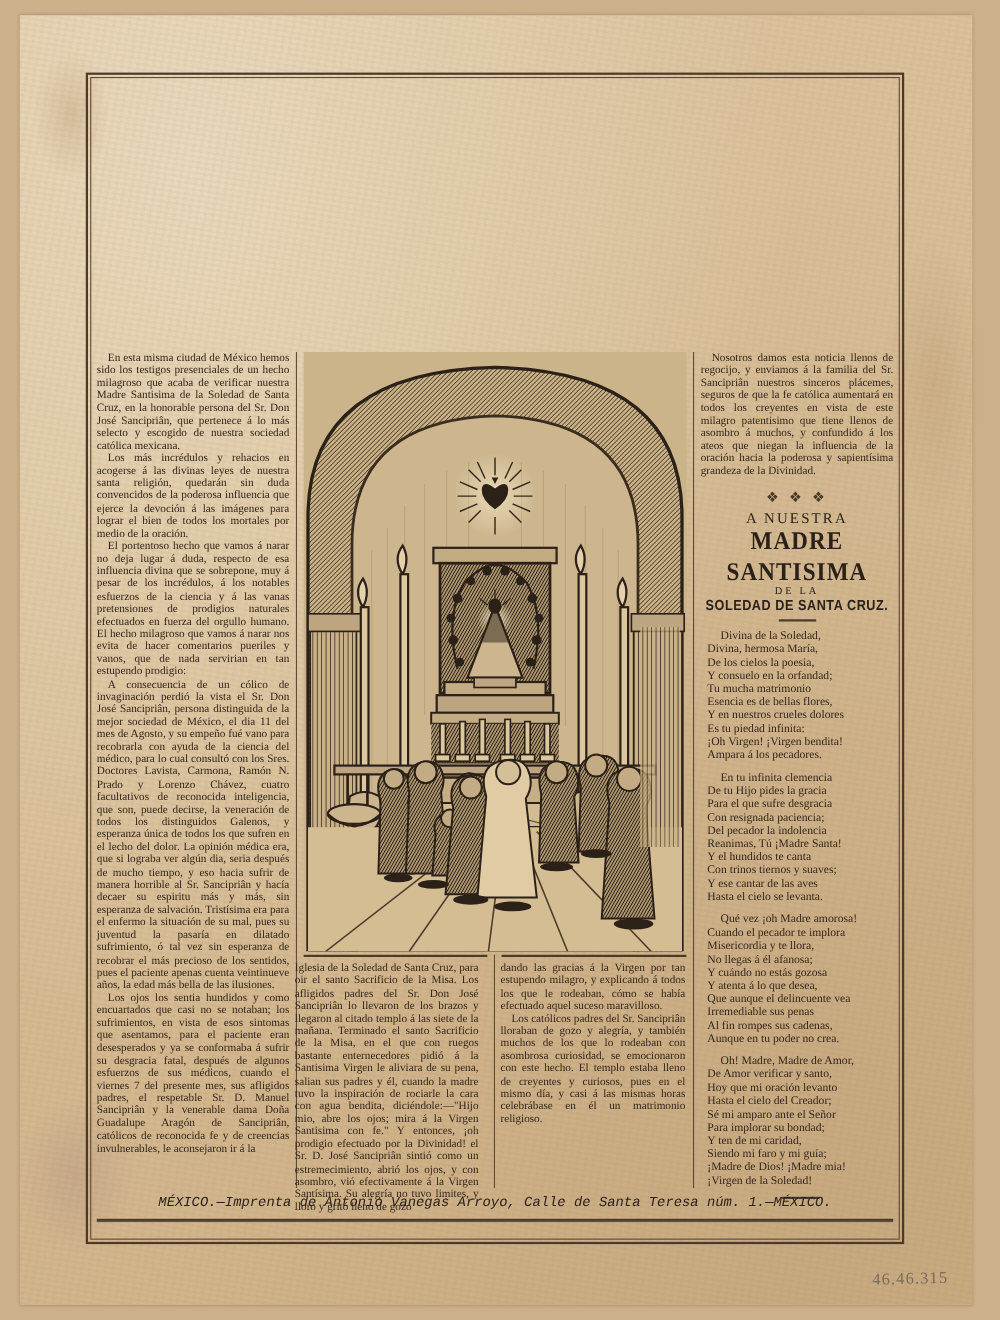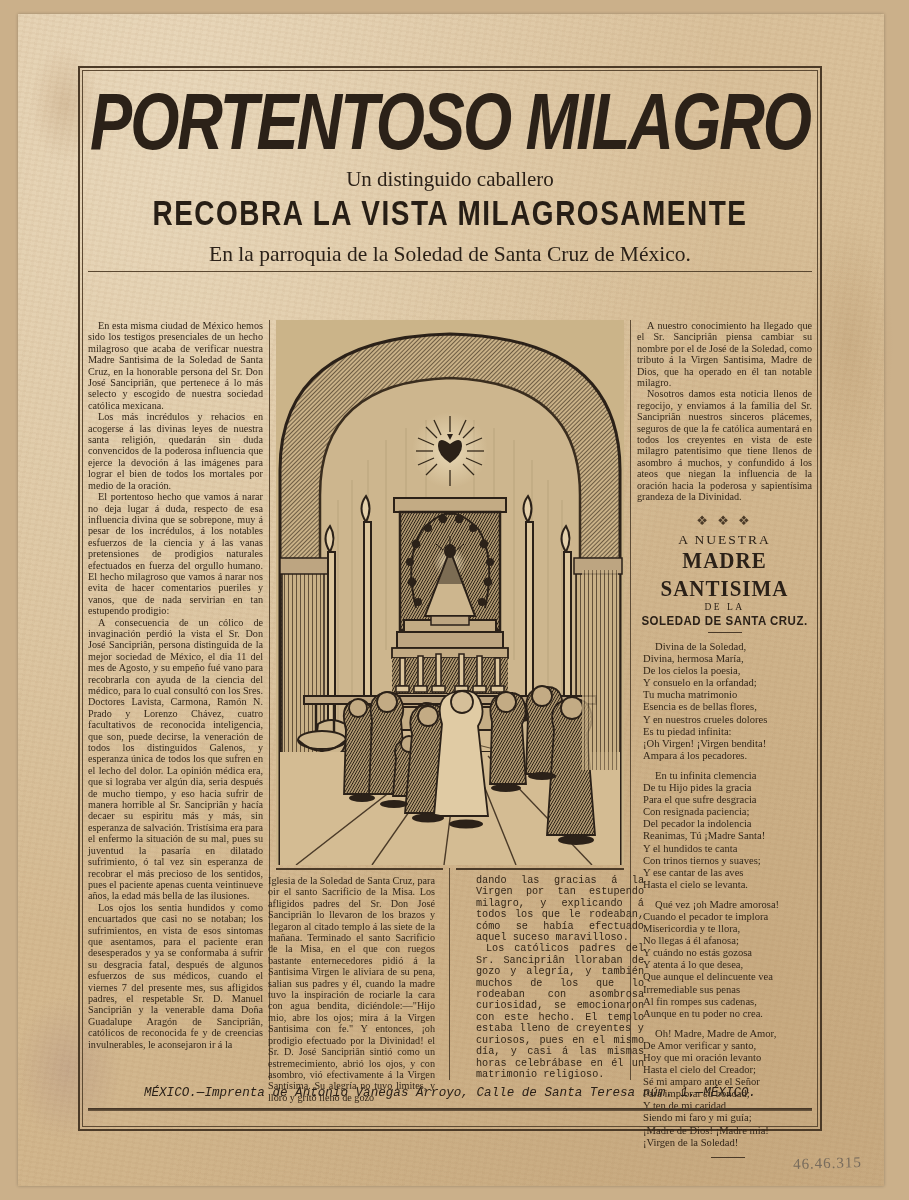--- a/index.html
+++ b/index.html
@@ -88,21 +88,21 @@
   #colR{left:549px;top:0;width:175px;}
 
   
   #illo{
     position:absolute;left:188px;top:0;width:348px;height:545px;
     background:#cbb489;
     overflow:hidden;
   }
   
   #colM1{left:180px;top:555px;width:167px;font-family:Liberation Serif, serif;}
-  #colM2{left:388px;top:555px;width:168px;font-family:Liberation Mono, monospace;}
+  #colM2{left:367px;top:555px;width:168px;}
 
   
   .dev-head{text-align:center;color:#2b2118;}
   .dev-orn{
     font-size:13px;letter-spacing:3px;margin:10px 0 3px;color:#4a3a28;
   }
   .dev-l1{font-family:"Liberation Serif",serif;font-size:13.5px;letter-spacing:2px;margin:2px 0;}
   .dev-l2{font-family:"Liberation Serif",serif;font-weight:bold;font-size:21px;letter-spacing:1px;margin:1px 0;transform:scaleY(1.1);}
   .dev-l3{font-size:9.5px;letter-spacing:2.5px;margin:2px 0;}
   .dev-l4{font-family:"Liberation Sans",sans-serif;font-weight:bold;font-size:11.5px;letter-spacing:.5px;margin:2px 0 4px;transform:scaleY(1.15);}
@@ -139,27 +139,20 @@
 <div id="sheet">
   <div id="grain"></div>
   <div class="stain" style="left:12px;top:30px;width:70px;height:120px;background:radial-gradient(rgba(150,105,60,.20),rgba(150,105,60,0) 70%);"></div>
   <div class="stain" style="left:-5px;top:980px;width:110px;height:150px;background:radial-gradient(rgba(130,95,120,.16),rgba(130,95,120,0) 70%);"></div>
   <div class="stain" style="right:-10px;top:200px;width:90px;height:260px;background:radial-gradient(rgba(140,100,55,.14),rgba(140,100,55,0) 70%);"></div>
 
   <div id="frame"></div>
 
   <div id="inner">
 
-    <div class="masthead">
-      <div class="hl-main">PORTENTOSO MILAGRO</div>
-      <div class="hl-sub1">Un distinguido caballero</div>
-      <div class="hl-sub2">RECOBRA LA VISTA MILAGROSAMENTE</div>
-      <div class="hl-sub3">En la parroquia de la Soledad de Santa Cruz de México.</div>
-      <div class="rule-thin"></div>
-    </div>
 
     <div id="body">
 
       <div class="vline" style="left:181px;"></div>
       <div class="vline" style="left:542px;"></div>
       <div class="vline" style="left:361px;top:548px;height:212px;"></div>
 
       <div class="caprule" style="left:188px;top:548px;width:167px;"></div>
       <div class="caprule" style="left:368px;top:548px;width:168px;"></div>
 
@@ -410,21 +403,20 @@
         <p style="text-indent:0">Iglesia de la Soledad de Santa Cruz, para oir el santo Sacrificio de la Misa. Los afligidos padres del Sr. Don José Sancipriân lo llevaron de los brazos y llegaron al citado templo á las siete de la mañana. Terminado el santo Sacrificio de la Misa, en el que con ruegos bastante enternecedores pidió á la Santisima Virgen le aliviara de su pena, salian sus padres y él, cuando la madre tuvo la inspiración de rociarle la cara con agua bendita, diciéndole:—"Hijo mio, abre los ojos; mira á la Virgen Santisima con fe." Y entonces, ¡oh prodigio efectuado por la Divinidad! el Sr. D. José Sancipriân sintió como un estremecimiento, abrió los ojos, y con asombro, vió efectivamente á la Virgen Santísima. Su alegría no tuvo limites, y lloró y gritó lleno de gozo</p>
       </div>
 
       <div class="col txt" id="colM2">
         <p style="text-indent:0">dando las gracias á la Virgen por tan estupendo milagro, y explicando á todos los que le rodeaban, cómo se había efectuado aquel suceso maravilloso.</p>
         <p>Los católicos padres del Sr. Sancipriân lloraban de gozo y alegría, y también muchos de los que lo rodeaban con asombrosa curiosidad, se emocionaron con este hecho. El templo estaba lleno de creyentes y curiosos, pues en el mismo día, y casi á las mismas horas celebrábase en él un matrimonio religioso.</p>
       </div>
 
       <div class="col" id="colR">
         <div class="txt">
-          <p>A nuestro conocimiento ha llegado que el Sr. Sancipriân piensa cambiar su nombre por el de José de la Soledad, como tributo á la Virgen Santisima, Madre de Dios, que ha operado en él tan notable milagro.</p>
           <p>Nosotros damos esta noticia llenos de regocijo, y enviamos á la familia del Sr. Sancipriân nuestros sinceros plácemes, seguros de que la fe católica aumentará en todos los creyentes en vista de este milagro patentisimo que tiene llenos de asombro á muchos, y confundido á los ateos que niegan la influencia de la oración hacia la poderosa y sapientísima grandeza de la Divinidad.</p>
         </div>
 
         <div class="dev-head">
           <div class="dev-orn">❖ ❖ ❖</div>
           <div class="dev-l1">A NUESTRA</div>
           <div class="dev-l2">MADRE SANTISIMA</div>
           <div class="dev-l3">DE LA</div>
           <div class="dev-l4">SOLEDAD DE SANTA CRUZ.</div>
           <div class="dev-div"></div>

